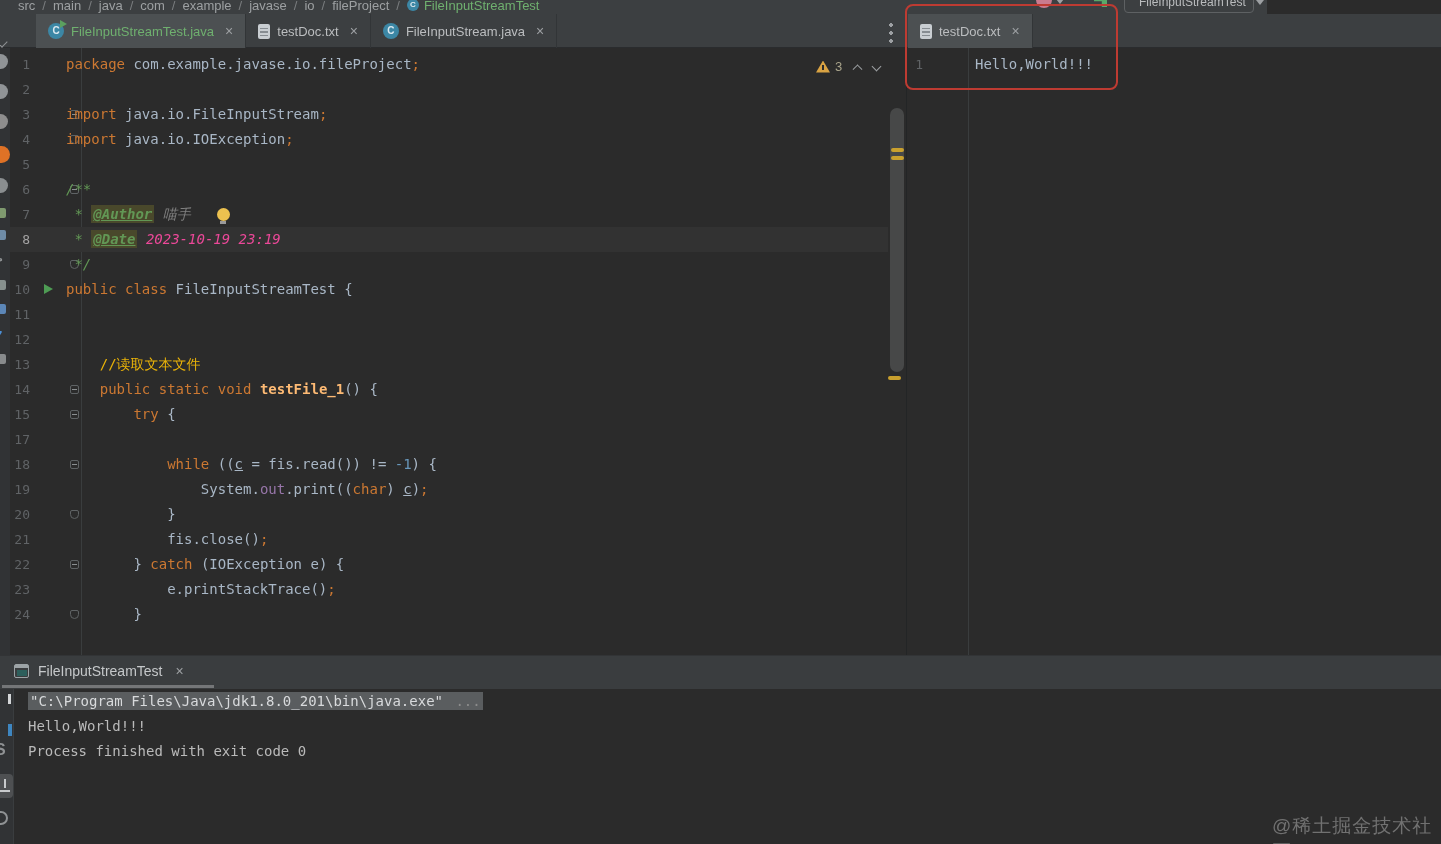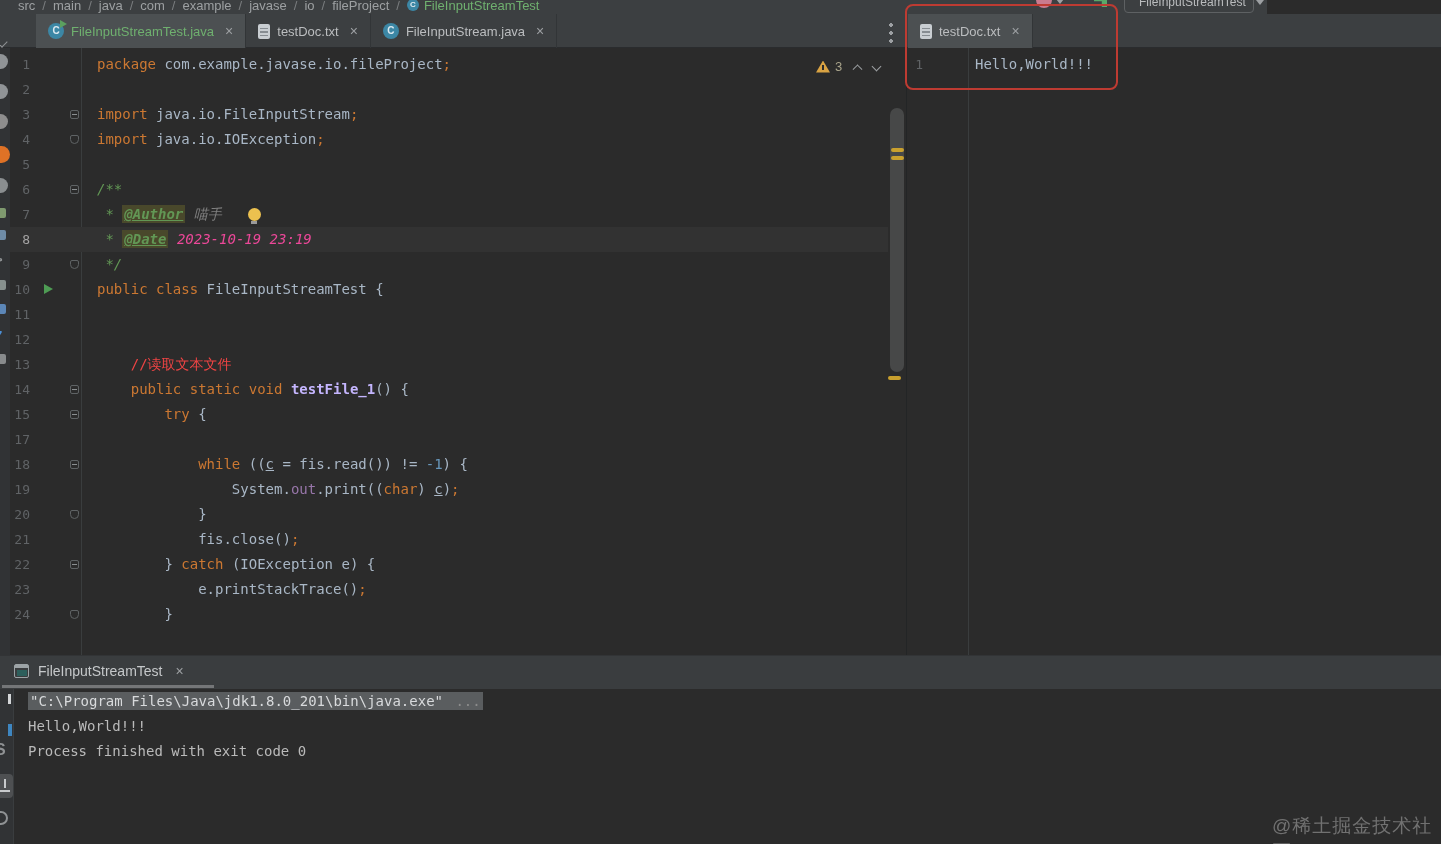--- a/index.html
+++ b/index.html
@@ -66,30 +66,30 @@
   .code-line.caret-line{ background:#323232; }
   .line-num{ position:absolute; left:0; top:0; width:20px; height:25px; line-height:25px;
              text-align:right; color:#606366; font-size:13px; }
   .caret-line .line-num{ color:#A4A3A3; }
   .run-arrow{ position:absolute; left:34px; top:7px; width:0; height:0;
               border-left:9px solid #4E9C54; border-top:5.5px solid transparent; border-bottom:5.5px solid transparent; }
   .fold{ position:absolute; left:60px; top:8px; width:9px; height:9px; border:1px solid #5F6365; }
   .fold.m{ border-radius:2px; }
   .fold.m::after{ content:""; position:absolute; left:1px; right:1px; top:3px; height:1px; background:#8A8E90; }
   .fold.e{ border-radius:2px 2px 50% 50%; }
-  .code-text{ position:absolute; left:87px; top:0; height:25px; line-height:25px;
+  .code-text{ position:absolute; left:56px; top:0; height:25px; line-height:25px;
               font-size:14px; white-space:pre; }
   .tk-k{ color:#CC7832; } .tk-p{ color:#A9B7C6; } .tk-s{ color:#6A8759; }
-  .tk-c{ color:#ef4444; } .tk-ci{ color:#808080; font-style:italic; }
+  .tk-c{ color:#eab308; } .tk-ci{ color:#808080; font-style:italic; }
   .tk-d{ color:#629755; font-style:italic; }
   .tk-dt{ color:#629755; font-style:italic; font-weight:bold; text-decoration:underline;
           background:#49482B; padding:1px 2px; }
   .tk-di{ color:#ec4899; font-style:italic; }
   .tk-n{ color:#6897BB; } .tk-f{ color:#9876AA; }
-  .tk-m{ color:#c4b5fd; font-weight:bold; }
+  .tk-m{ color:#fdba74; font-weight:bold; }
   .tk-u{ color:#A9B7C6; text-decoration:underline; }
   .tk-h{ background:#4A4D4F; color:#8C8C8C; font-size:11px; border-radius:7px;
          padding:1px 6px; margin-right:2px; font-family:"Liberation Sans",sans-serif; }
   .bulb{ position:relative; display:inline-block; width:13px; height:13px; margin-left:26px;
          vertical-align:-2px; border-radius:50%; background:#ECC14F; }
   .bulb::after{ content:""; position:absolute; left:3.5px; bottom:-3px; width:6px; height:3px; background:#9A9A9A; }
 
   .inspect-widget{ position:absolute; left:806px; top:11px; display:flex; align-items:center; gap:12px; }
   .warn-tri{ position:relative; width:14px; height:12px; background:#D9A343;
              clip-path:polygon(50% 0,100% 100%,0 100%); }

